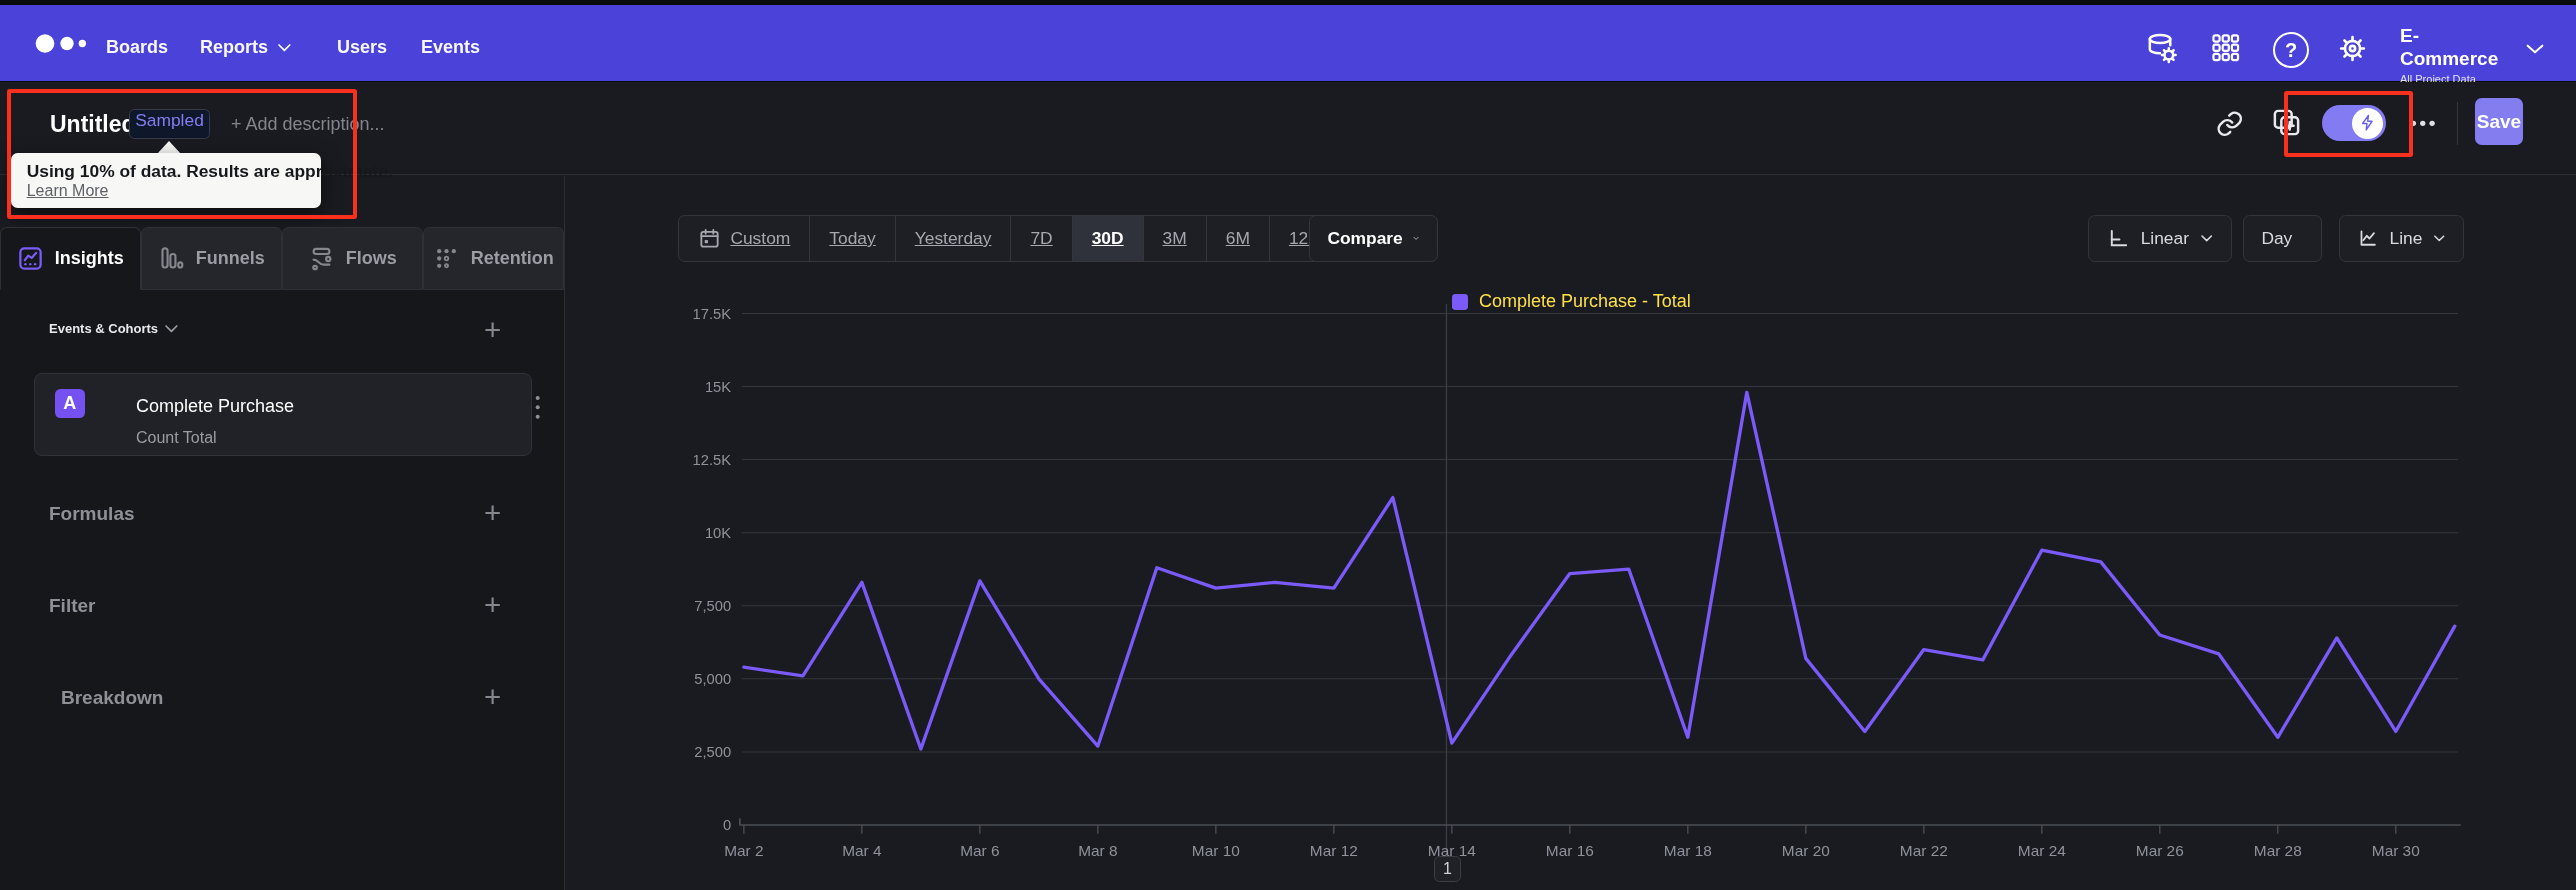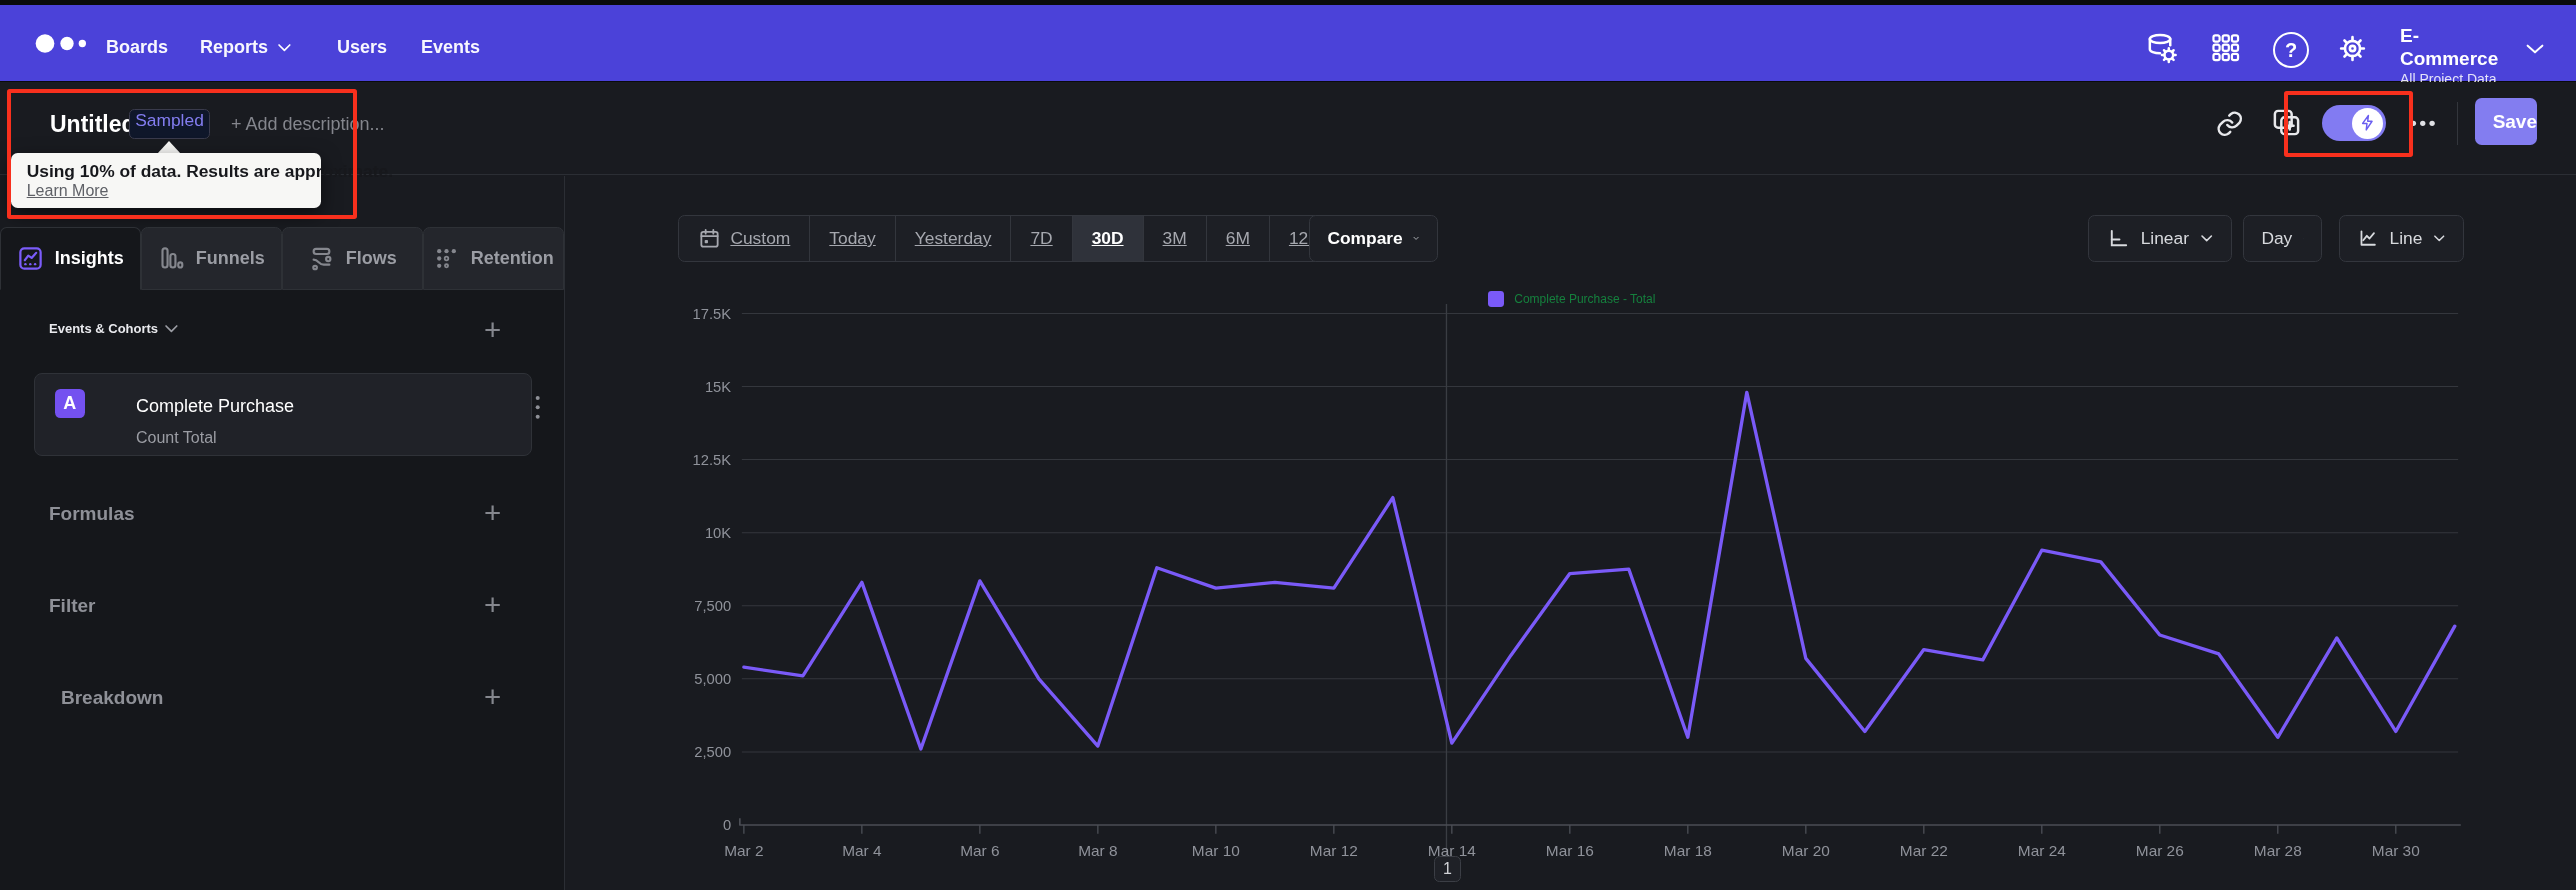--- a/index.html
+++ b/index.html
@@ -13,38 +13,38 @@
 
   
   .topnav{left:0;top:5.4px;width:2576px;height:76px;background:#4b42d9;display:flex;align-items:center;}
   .nav-link{font-size:18px;font-weight:600;color:rgba(255,255,255,.96);display:flex;align-items:center;gap:9.4px;cursor:pointer;}
   .searchbar{left:971px;top:17px;width:562px;height:54px;border-radius:8px;
     background:rgba(10,5,60,.22);border:1.3px solid rgba(255,255,255,.14);
     display:flex;align-items:center;padding:0 17.4px;box-sizing:border-box;gap:13.4px;}
   .search-ph{font-size:18px;color:rgba(255,255,255,.55);letter-spacing:0.3px;}
   .nav-icon{color:#fff;}
   .proj-name{font-size:19px;font-weight:700;color:#fff;line-height:23px;}
-  .proj-scope{font-size:14px;color:rgba(255,255,255,.85);line-height:19px;}
+  .proj-scope{font-size:11px;color:rgba(255,255,255,.85);line-height:19px;}
 
   
   .content-bg{left:0;top:82px;width:2576px;height:808px;background:#191b20;}
   .titlebar-divider{left:0;top:174px;width:2576px;height:1.3px;background:#2b2e34;}
   .page-title{font-size:23px;font-weight:700;color:#fff;}
   .sampled-badge{left:129px;top:109px;width:79px;height:28px;background:#0f172a;border:0.7px solid #3a3b4c;
     border-radius:5.4px;display:flex;align-items:flex-start;justify-content:center;
     font-size:17.4px;color:#837df0;}
   .add-desc{font-size:18px;color:#84868d;}
 
   .icon-btn{color:#e8e9ec;cursor:pointer;}
   .toggle{left:2322px;top:105px;width:64px;height:36px;border-radius:18px;background:#827bf2;cursor:pointer;}
   .toggle-knob{position:absolute;right:2.7px;top:2.7px;width:31px;height:31px;border-radius:50%;background:#fff;
     display:flex;align-items:center;justify-content:center;}
   .vdivider{left:2457px;top:102px;width:1.3px;height:43px;background:#33363c;}
-  .save-btn{left:2475px;top:98px;width:62px;height:47px;background:#837df0;border-radius:6.7px;
-    display:flex;align-items:center;justify-content:flex-end;font-size:19px;font-weight:600;color:#fff;cursor:pointer;}
+  .save-btn{left:2475px;top:98px;width:48px;height:47px;background:#837df0;border-radius:6.7px;
+    display:flex;align-items:center;justify-content:center;font-size:19px;font-weight:600;color:#fff;cursor:pointer;}
 
   
   .red-box{border:4px solid #f8301d;border-radius:2.7px;box-sizing:border-box;pointer-events:none;}
 
   
   .tooltip{left:10.7px;top:153px;width:310px;height:55px;background:#f7f7f5;border-radius:6.7px;
     box-shadow:0 6.7px 19px rgba(0,0,0,.55);padding:8px 16px;box-sizing:border-box;}
   .tooltip-arrow{left:157px;top:141px;width:0;height:0;border-left:12.7px solid transparent;
     border-right:12.7px solid transparent;border-bottom:13.4px solid #f7f7f5;}
   .tooltip-line1{font-size:17.4px;font-weight:700;color:#17181c;white-space:nowrap;}
@@ -78,21 +78,21 @@
   .seg{display:flex;align-items:center;justify-content:center;gap:9.4px;font-size:17.4px;color:#a6a8af;
     border-right:1.3px solid #33363d;padding:0 19px;cursor:pointer;white-space:nowrap;text-decoration:underline;}
   .seg:last-child{border-right:none;}
   .seg.active{background:#2f323a;color:#fff;font-weight:600;}
   .dd-btn{height:47px;border:1.3px solid #33363d;border-radius:6.7px;box-sizing:border-box;background:#1d1f25;
     display:flex;align-items:center;justify-content:center;gap:10.7px;font-size:17.4px;color:#d8dade;
     cursor:pointer;padding:0 17.4px;}
 
   .legend-row{left:567px;top:291px;width:2009px;display:flex;align-items:center;justify-content:center;gap:10.7px;}
   .legend-swatch{width:16px;height:16px;border-radius:3.4px;}
-  .legend-label{font-size:12px;color:#15803d;}
+  .legend-label{font-size:18px;color:#fde047;}
 
   .pagination{left:1434px;top:856px;width:27px;height:25.5px;border:1.3px solid #3b3e45;border-radius:5.4px;
     background:#1f2127;box-sizing:border-box;display:flex;align-items:center;justify-content:center;
     font-size:16px;color:#d0d2d6;cursor:pointer;}
 </style>
 </head>
 <body>
 
 <div class="abs topnav">
   <div class="abs" style="left:35px;top:25px;">

